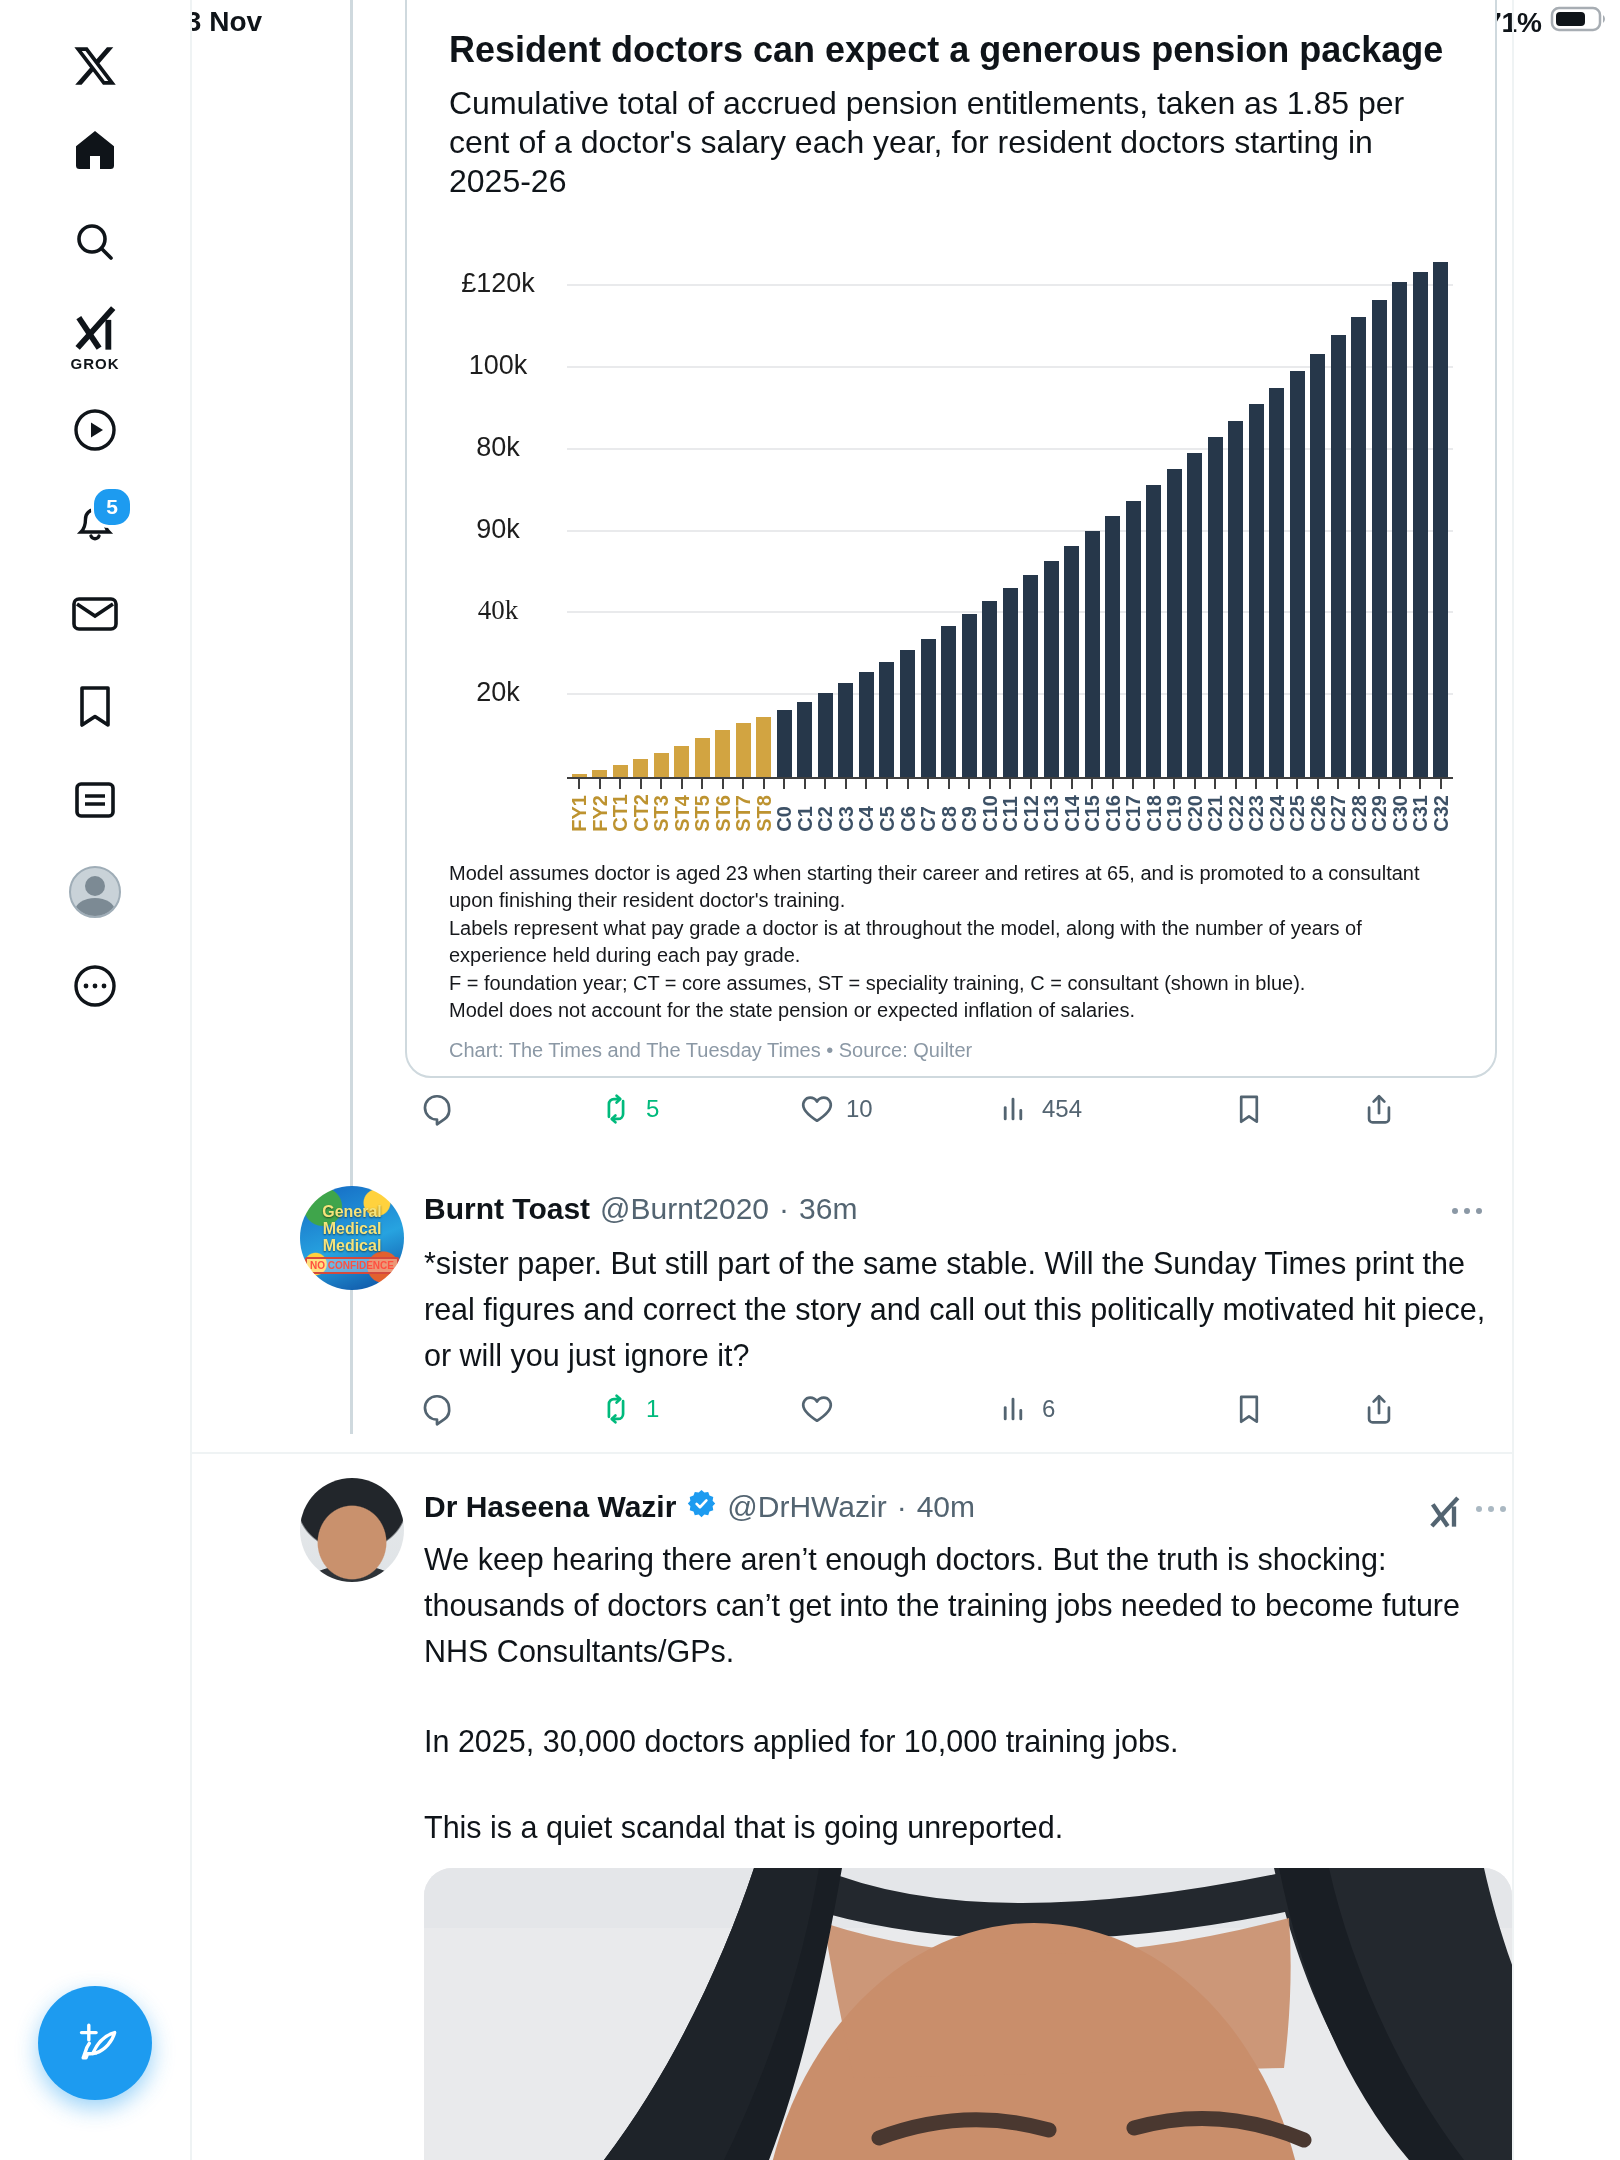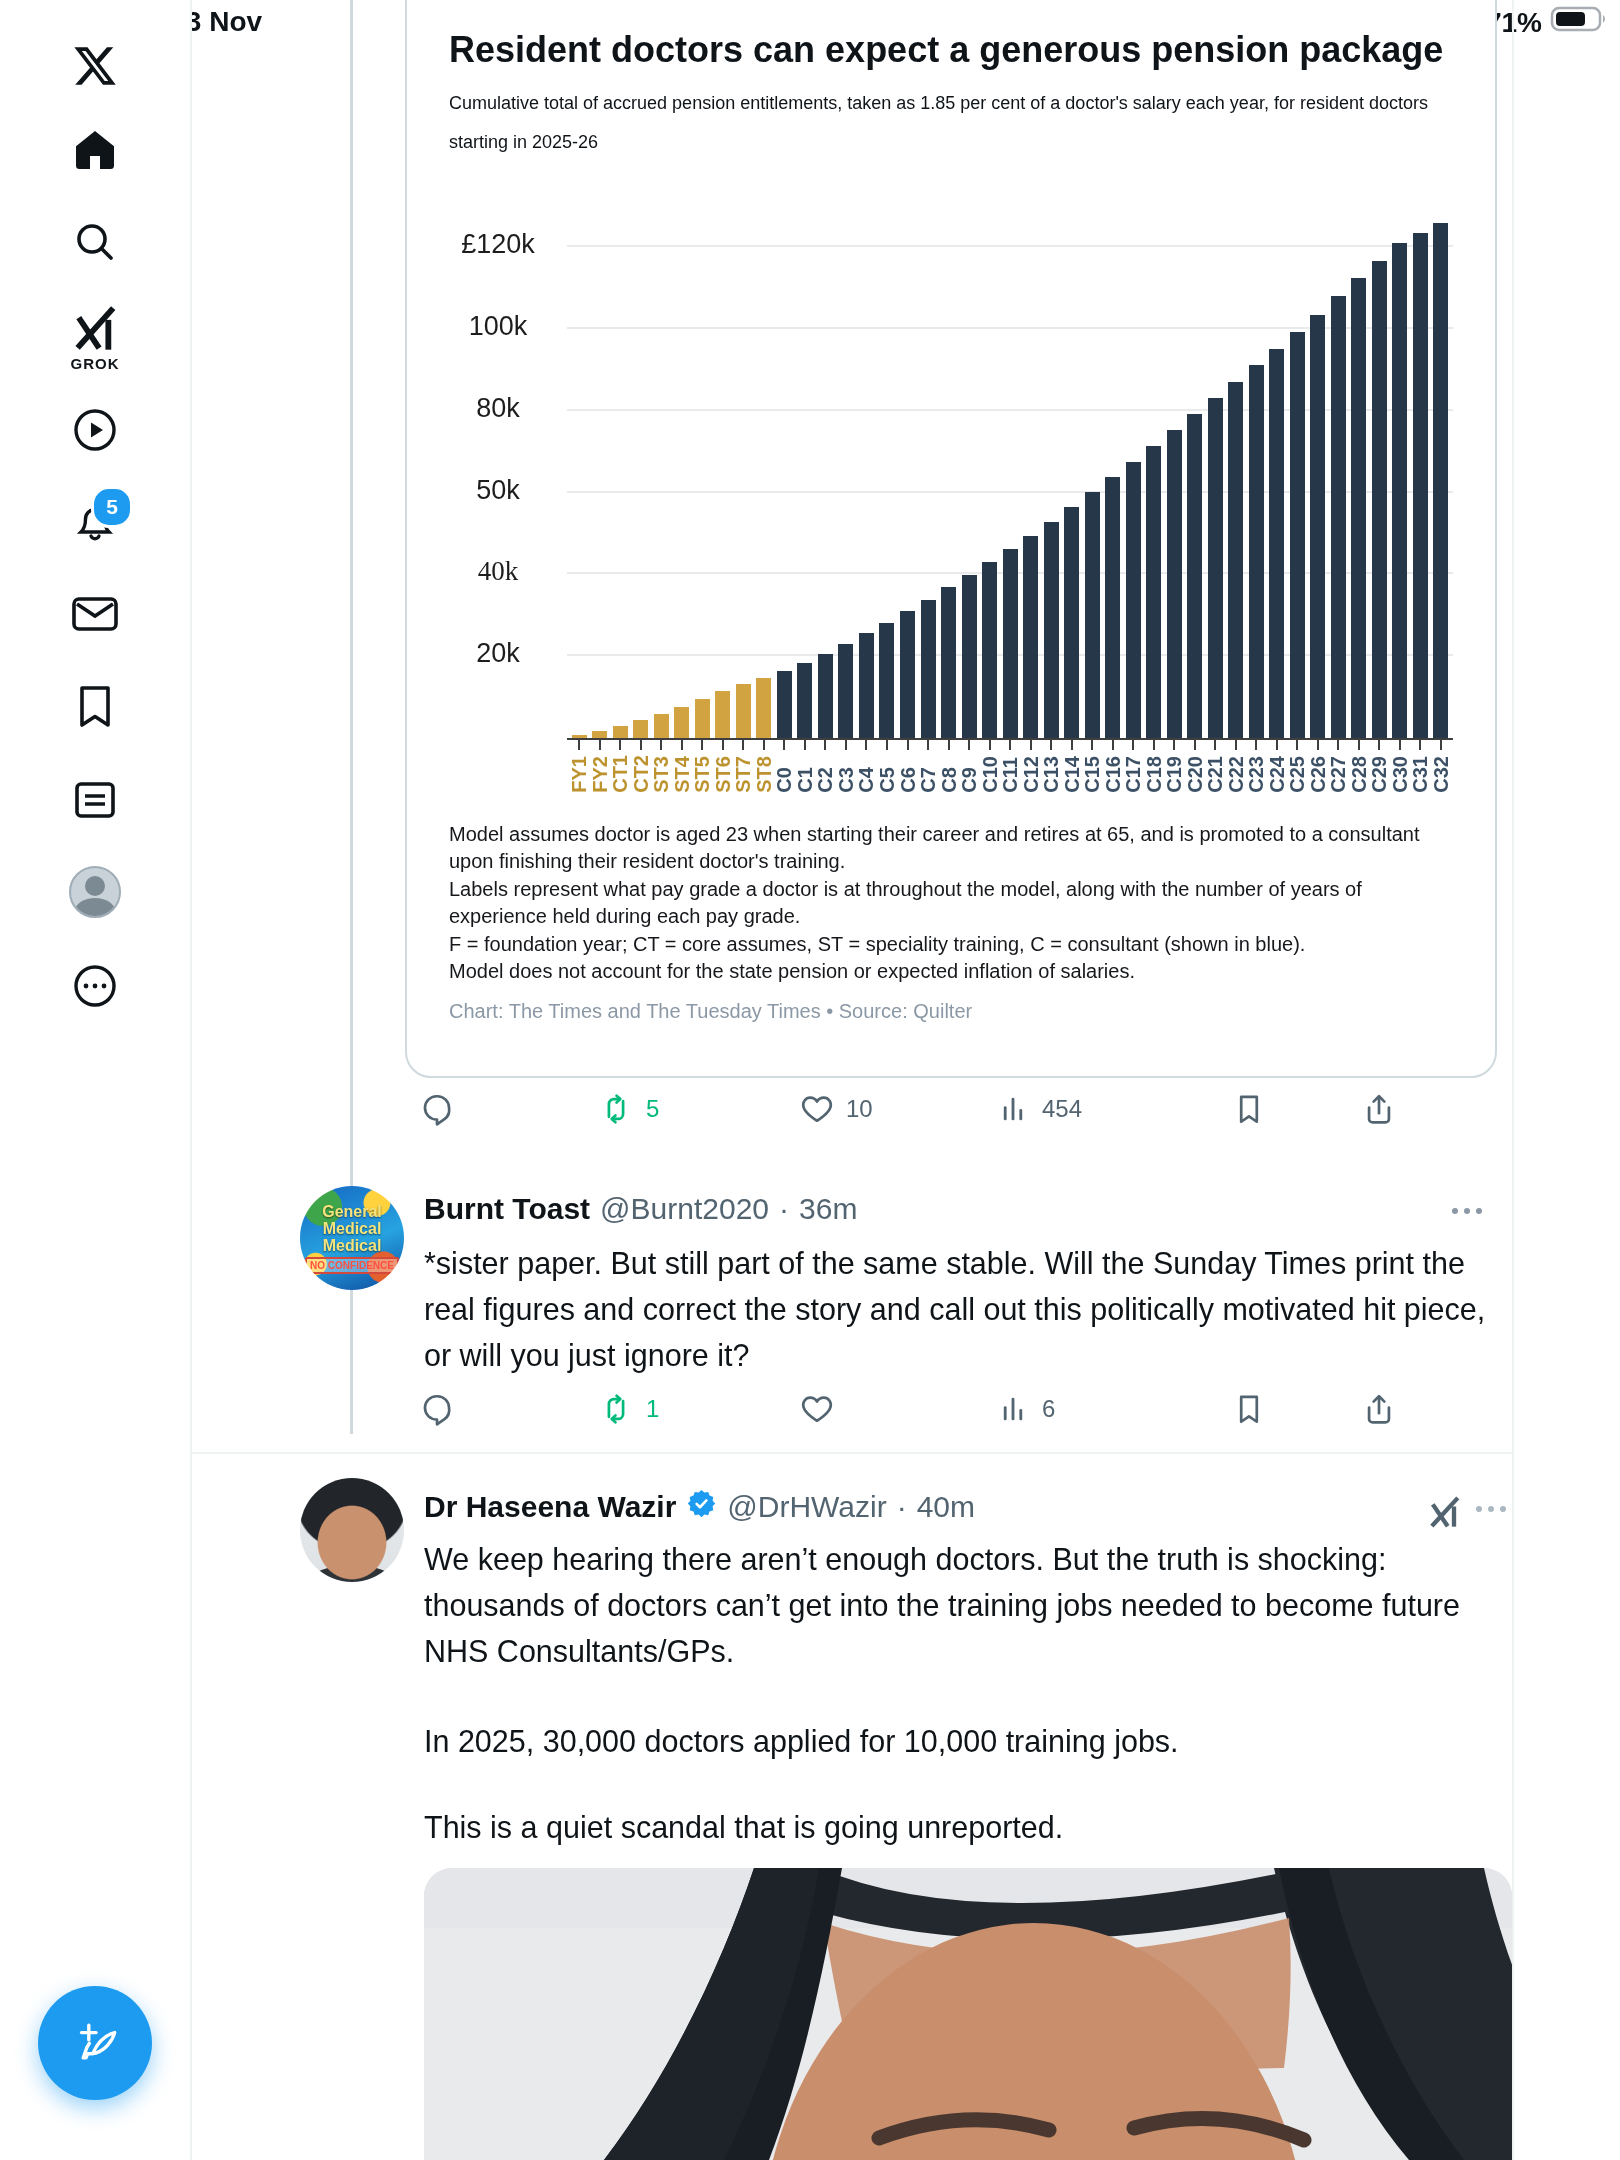--- a/index.html
+++ b/index.html
@@ -29,21 +29,21 @@
 
   
   .thread-line{position:absolute;left:350px;top:0;width:3px;height:1434px;background:#cfd9de;}
   .right-divider{position:absolute;left:1512px;top:0;width:2px;height:2160px;background:#eff3f4;}
   .tweet-divider{position:absolute;left:190px;top:1452px;width:1322px;height:2px;background:#eff3f4;}
 
   
   .card{position:absolute;left:405px;top:-30px;width:1092px;height:1108px;border:2px solid #cfd9de;border-radius:26px;
         background:#fff;overflow:hidden;box-sizing:border-box;padding:60px 42px 0 42px;cursor:pointer;}
   .card-title{font-size:36px;font-weight:700;line-height:36px;}
-  .card-sub{font-size:18px;line-height:39px;margin-top:16px;color:#0f1419;}
+  .card-sub{font-size:32px;line-height:39px;margin-top:16px;color:#0f1419;}
   .chart{margin-top:36px;}
   .chart-plot{position:relative;height:540px;margin-left:118px;border-bottom:2.5px solid #3f3f3f;}
   .gridline{position:absolute;left:0;right:0;height:2px;background:#e9eaec;}
   .ytick{position:absolute;left:-118px;width:98px;text-align:center;font-size:27px;color:#1d1d1d;}
   .bars{position:absolute;left:0;right:0;top:0;bottom:0;display:flex;align-items:flex-end;padding:0 2px;}
   .col{flex:1;display:flex;justify-content:center;align-items:flex-end;height:100%;}
   .bar{width:15px;}
   .bar.gold{background:#d2a441;}
   .bar.navy{background:#26374a;}
   .chart-ticks{display:flex;height:10px;margin-left:118px;padding:0 2px;}
@@ -224,21 +224,21 @@
 <div class="card">
   <div class="card-title">Resident doctors can expect a generous pension package</div>
   <div class="card-sub">Cumulative total of accrued pension entitlements, taken as 1.85 per cent of a doctor's salary each year, for resident doctors starting in 2025-26</div>
   <div class="chart">
     <div class="chart-plot">
         <div class="gridline" style="bottom: 15.1515%;"></div>
         <div class="ytick" style="bottom: calc(15.1515% - 13px);">20k</div>
         <div class="gridline" style="bottom: 30.303%;"></div>
         <div class="ytick" style="bottom: calc(30.303% - 13px); font-family: Liberation Serif, serif;">40k</div>
         <div class="gridline" style="bottom: 45.4545%;"></div>
-        <div class="ytick" style="bottom: calc(45.4545% - 13px);">50k</div>
+        <div class="ytick" style="bottom: calc(45.4545% - 13px);">90k</div>
         <div class="gridline" style="bottom: 60.6061%;"></div>
         <div class="ytick" style="bottom: calc(60.6061% - 13px);">80k</div>
         <div class="gridline" style="bottom: 75.7576%;"></div>
         <div class="ytick" style="bottom: calc(75.7576% - 13px);">100k</div>
         <div class="gridline" style="bottom: 90.9091%;"></div>
         <div class="ytick" style="bottom: calc(90.9091% - 13px);">£120k</div>
         <div class="bars">
           <div class="col">
             <div class="bar gold" style="height: 0.606061%;"></div>
           </div>

